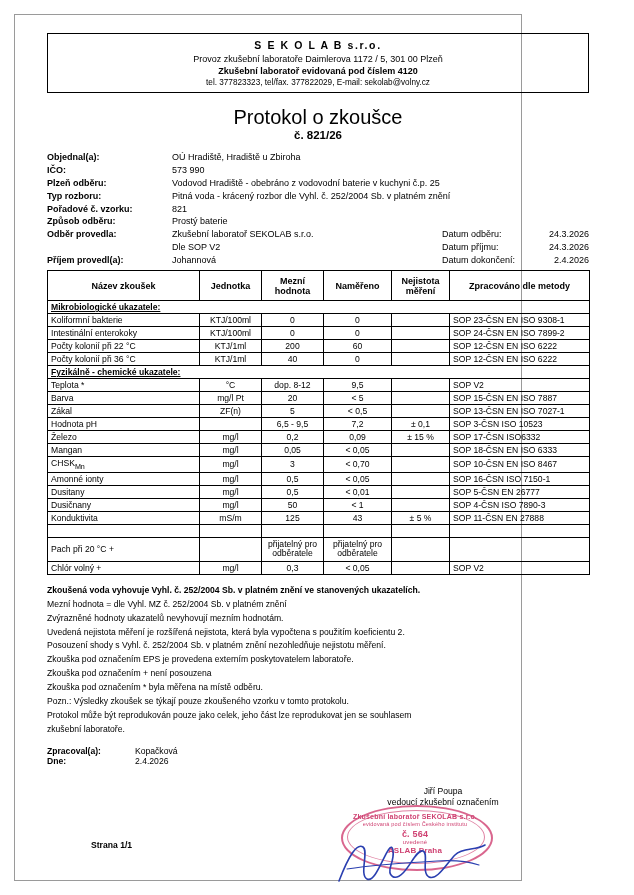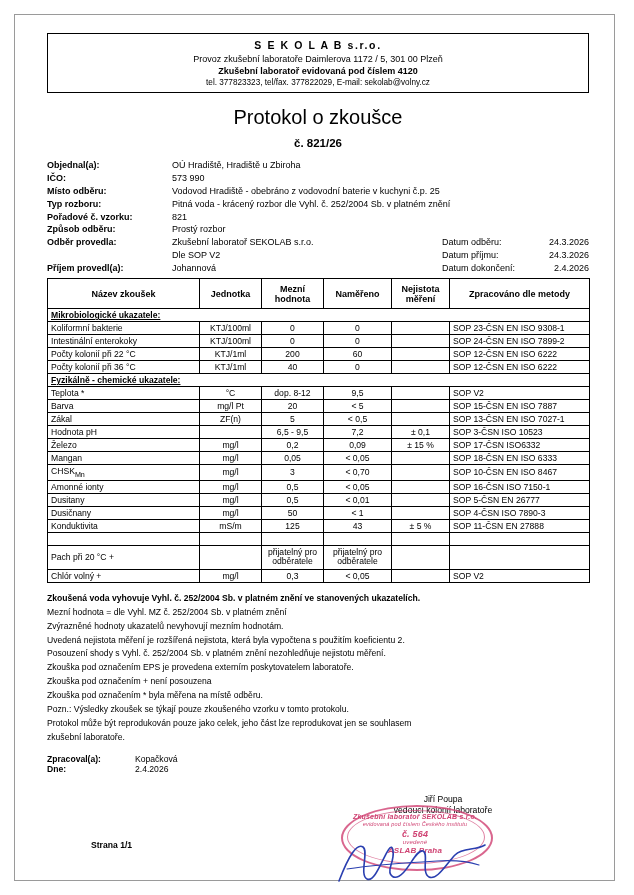--- a/index.html
+++ b/index.html
@@ -16,21 +16,21 @@
     width: 634px;
     height: 895px;
     background: #ffffff;
     overflow: hidden;
     box-sizing: border-box;
   }
   .sheet {
     position: absolute;
     left: 14px;
     top: 14px;
-    width: 601px;
+    width: 508px;
     height: 867px;
     border: 1px solid #9a9a9a;
     box-sizing: border-box;
     background: #fff;
   }
   .inner {
     position: absolute;
     left: 32px;
     top: 18px;
     width: 542px;
@@ -64,21 +64,20 @@
   .title {
     text-align: center;
     font-size: 20px;
     font-weight: normal;
     margin-top: 13px;
   }
   .subtitle {
     text-align: center;
     font-size: 11.5px;
     font-weight: bold;
-    margin-top: 8px;
     margin-bottom: 10px;
   }
   
   .meta {
     width: 100%;
     border-collapse: collapse;
     font-size: 9px;
   }
   .meta td {
     padding: 1.4px 0;
@@ -188,21 +187,20 @@
   }
   .stamp .st-txt {
     position: absolute;
     width: 148px;
     left: 8px;
     text-align: center;
     color: #cf4272;
     font-size: 7px;
     font-weight: bold;
     letter-spacing: .2px;
-    font-style: italic;
   }
   .stamp .t1 { top: 8px; }
   .stamp .t2 { top: 16px; font-size: 5.5px; font-weight: normal; }
   .stamp .t3 { top: 24px; font-size: 9px; }
   .stamp .t4 { top: 34px; font-size: 6px; font-weight: normal; }
   .stamp .t5 { top: 41px; font-size: 8px; }
   .sigink {
     position: absolute;
     left: 0;
     top: 30px;
@@ -231,34 +229,34 @@
         <tbody>
             <tr>
           <td class="k">Objednal(a):</td>
           <td class="v" colspan="3">OÚ Hradiště, Hradiště u Zbiroha</td>
         </tr>
         <tr>
           <td class="k">IČO:</td>
           <td class="v" colspan="3">573 990</td>
         </tr>
         <tr>
-          <td class="k">Místo odběru:</td>
+          <td class="k">Plzeň odběru:</td>
           <td class="v" colspan="3">Vodovod  Hradiště - obebráno z vodovodní baterie v kuchyni č.p. 25</td>
         </tr>
         <tr>
           <td class="k">Typ rozboru:</td>
           <td class="v" colspan="3">Pitná voda - krácený rozbor  dle Vyhl. č. 252/2004 Sb. v platném znění</td>
         </tr>
         <tr>
           <td class="k">Pořadové č. vzorku:</td>
           <td class="v" colspan="3">821</td>
         </tr>
         <tr>
           <td class="k">Způsob odběru:</td>
-          <td class="v" colspan="3">Prostý rozbor</td>
+          <td class="v" colspan="3">Prostý baterie</td>
         </tr>
         <tr>
           <td class="k">Odběr provedla:</td>
           <td class="v">Zkušební laboratoř SEKOLAB s.r.o.</td>
           <td class="k2">Datum odběru:</td>
           <td class="v2">24.3.2026</td>
         </tr>
         <tr>
           <td class="k"></td>
           <td class="v">Dle SOP V2</td>
@@ -477,21 +475,21 @@
         <div class="sign-row">
           <div class="k">Zpracoval(a):</div>
           <div>Kopačková</div>
         </div>
         <div class="sign-row">
           <div class="k">Dne:</div>
           <div>2.4.2026</div>
         </div>
         <div class="signer">
           <div class="nm">Jiří Poupa</div>
-          <div>vedoucí kolonií laboratoře</div>
+          <div>vedoucí zkušební označením</div>
         </div>
       </div>
 
     </div>
 
     <div class="footer">Strana 1/1</div>
 
     <div class="stamp">
       <div class="ellipse"></div>
       <div class="ellipse2"></div>

